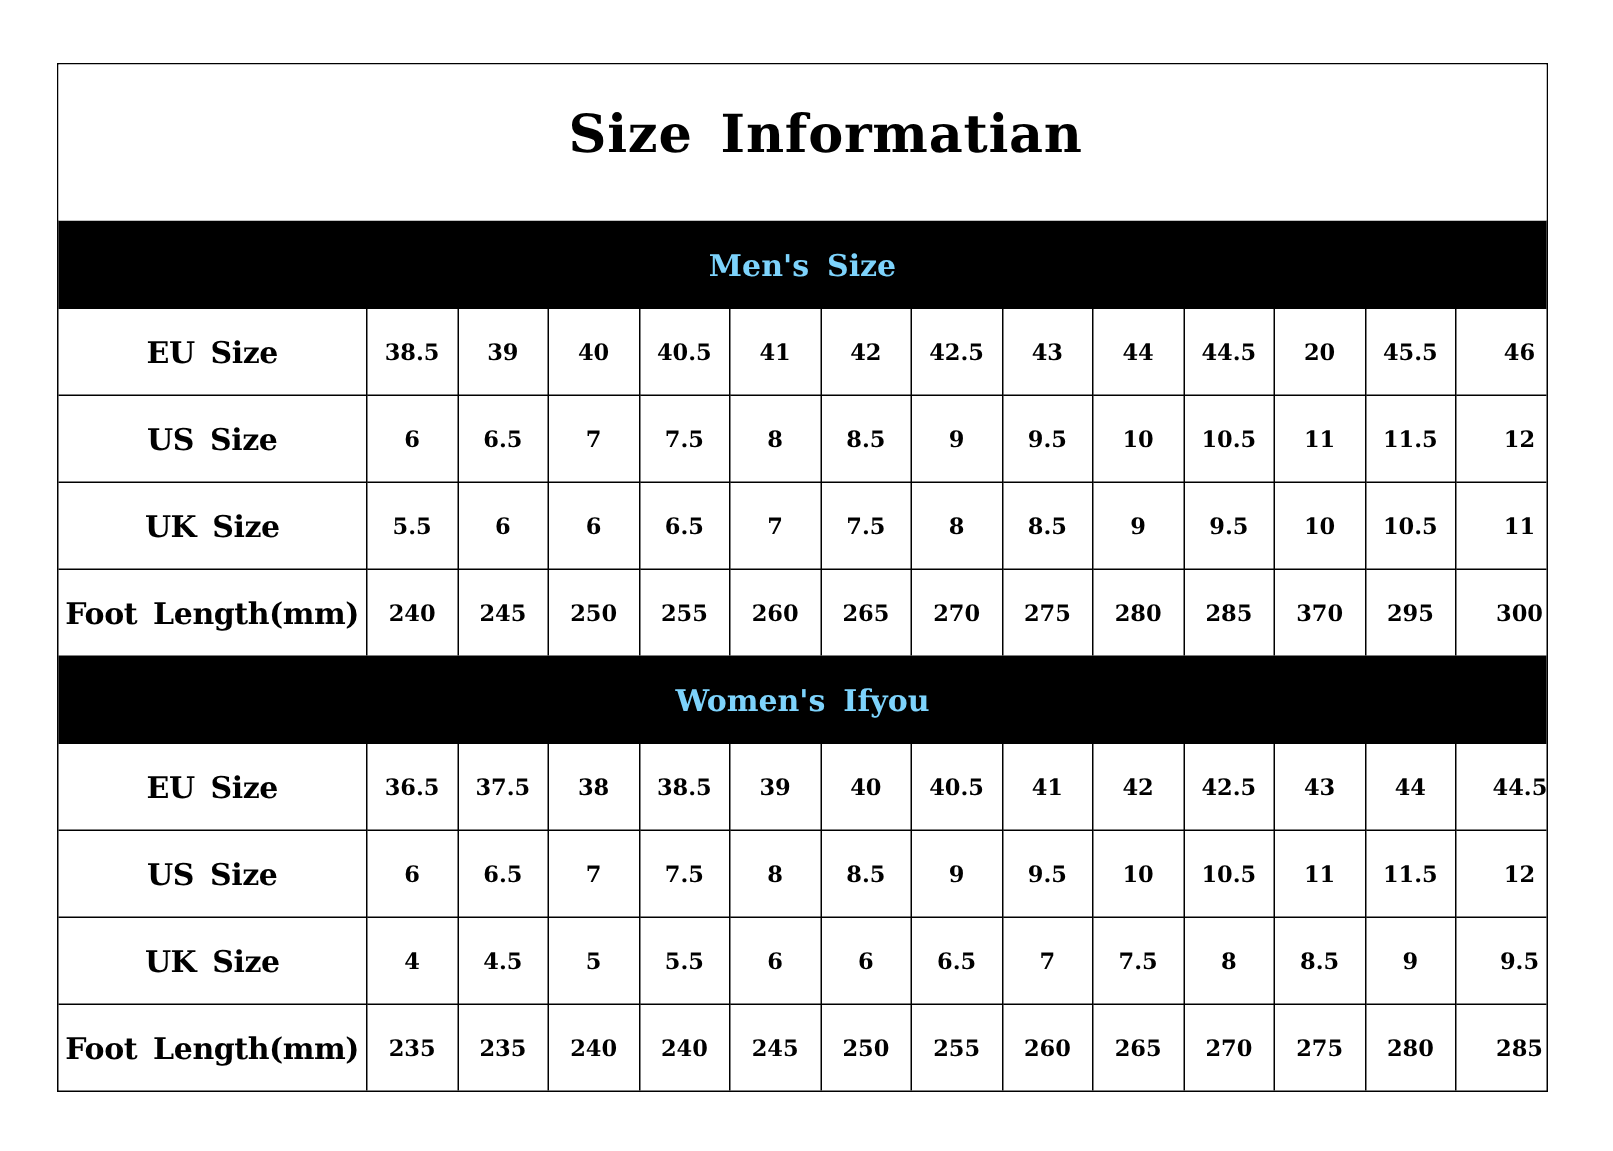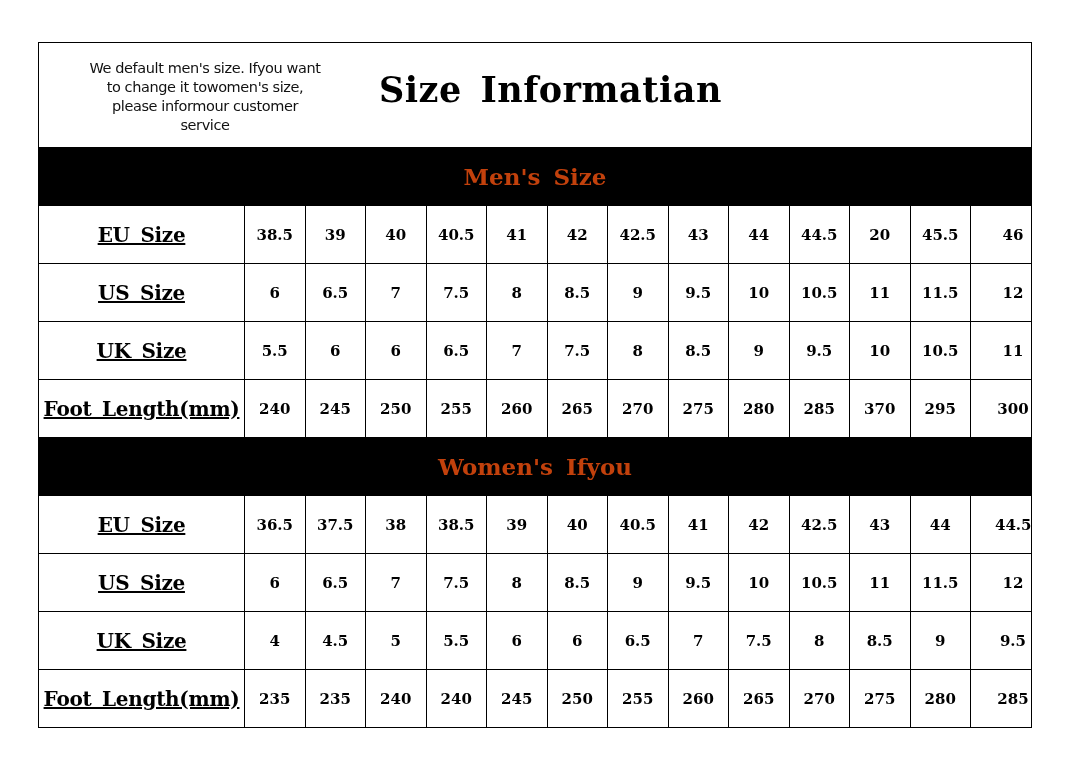--- a/index.html
+++ b/index.html
@@ -16,42 +16,41 @@
     font-family: "DejaVu Sans", sans-serif; font-size: 14.5px; line-height: 19px;
     text-align: center; color: #111; letter-spacing: -0.4px;
   }
   .title {
     position: absolute; left: 340px; top: 26px;
     font-family: "DejaVu Serif", serif; font-weight: bold; font-size: 35px;
     text-decoration-thickness: 3px; text-underline-offset: 5px;
     color: #000; letter-spacing: 0.5px; word-spacing: 6px;
   }
   .band {
-    height: 59px; background: #000; color: #c2410c;
-    font-family: "DejaVu Serif", serif; font-weight: bold; font-size: 23px;
+    height: 59px; background: #000; color: #7dd3fc;
+    font-family: "DejaVu Serif", serif; font-weight: bold; font-size: 20px;
     display: flex; align-items: center; justify-content: center; word-spacing: 5px;
   }
   table { border-collapse: collapse; width: 100%; table-layout: fixed; }
   td {
     border: 1px solid #000; height: 57px; text-align: center; vertical-align: middle;
     font-family: "DejaVu Serif", serif; font-weight: bold; font-size: 15px; color: #000;
     padding: 0;
   }
   table tr:first-child td { border-top: none; }
   table tr td:first-child { border-left: none; }
   table tr td:last-child { border-right: none; padding-left: 24px; }
   table tr:last-child td { border-bottom: none; }
-  td.label { width: 205px; font-size: 20px; white-space: nowrap; word-spacing: 4px; letter-spacing: -0.3px; text-decoration: underline; }
+  td.label { width: 205px; font-size: 20px; white-space: nowrap; word-spacing: 4px; letter-spacing: -0.3px; }
 </style>
 </head>
 <body>
 
 <div class="chart">
   <div class="top">
-    <div class="note">We default men's size. Ifyou want to change it towomen's size, please informour customer service</div>
     <div class="title">Size  Informatian</div>
   </div>
 
   <div class="band">Men's  Size</div>
   <table>
     <tbody id="mens-body">
         <tr>
           <td class="label">EU Size</td>
           <td>38.5</td>
           <td>39</td>

